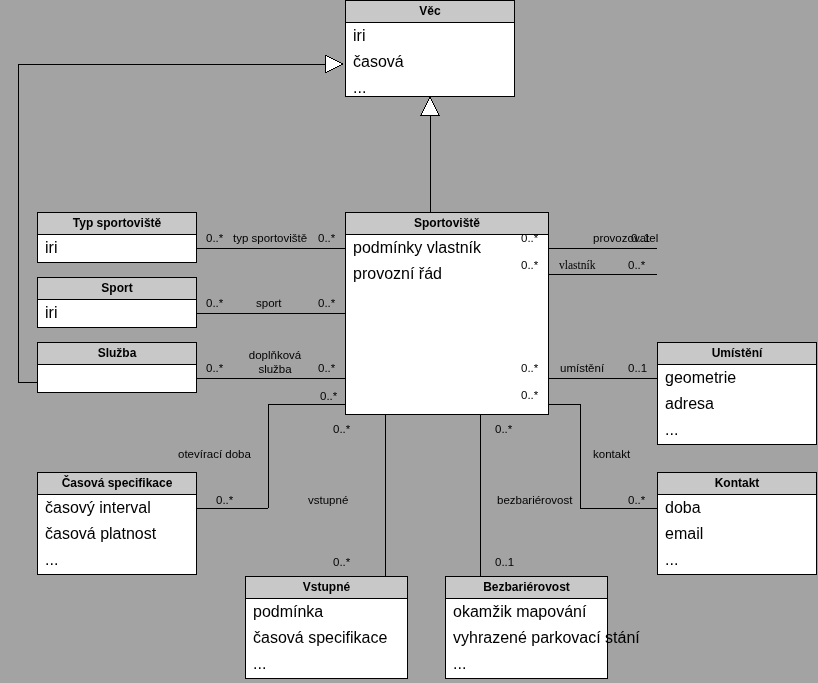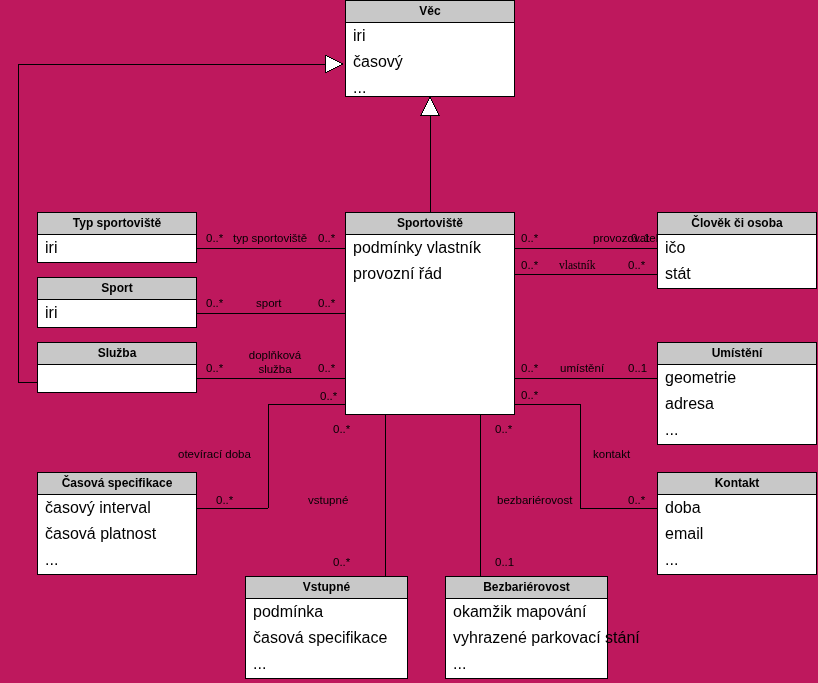--- a/index.html
+++ b/index.html
@@ -4,21 +4,21 @@
 <style>
   html, body {
     margin: 0;
     padding: 0;
     background: #ffffff;
   }
   #canvas {
     position: relative;
     width: 818px;
     height: 683px;
-    background: #be185d;
+    background: #a3a3a3;
     font-family: "Liberation Sans", sans-serif;
     overflow: hidden;
   }
   #edges {
     position: absolute;
     left: 0;
     top: 0;
     width: 818px;
     height: 683px;
     pointer-events: none;
@@ -106,21 +106,21 @@
 
       <polygon points="430,97 421,115 439,115" fill="#ffffff" stroke="#000000" stroke-width="1"></polygon>
       <polygon points="343,64 325,55 325,73" fill="#ffffff" stroke="#000000" stroke-width="1"></polygon>
     </g>
   </svg>
 
   <div class="uml-class" style="left:345px; top:0px; width:170px; height:97px;">
     <div class="uml-header">Věc</div>
     <div class="uml-body">
       <div class="attr">iri</div>
-      <div class="attr">časový</div>
+      <div class="attr">časová</div>
       <div class="attr">...</div>
     </div>
   </div>
 
   <div class="uml-class" style="left:37px; top:212px; width:160px; height:51px;">
     <div class="uml-header">Typ sportoviště</div>
     <div class="uml-body">
       <div class="attr">iri</div>
     </div>
   </div>
@@ -130,35 +130,28 @@
     <div class="uml-body">
       <div class="attr">iri</div>
     </div>
   </div>
 
   <div class="uml-class" style="left:37px; top:342px; width:160px; height:51px;">
     <div class="uml-header">Služba</div>
     <div class="uml-body"></div>
   </div>
 
-  <div class="uml-class" style="left:345px; top:212px; width:170px; height:203px;">
+  <div class="uml-class" style="left:345px; top:212px; width:204px; height:203px;">
     <div class="uml-header">Sportoviště</div>
     <div class="uml-body">
       <div class="attr">podmínky vlastník</div>
       <div class="attr">provozní řád</div>
     </div>
   </div>
 
-  <div class="uml-class" style="left:657px; top:212px; width:160px; height:77px;">
-    <div class="uml-header">Člověk či osoba</div>
-    <div class="uml-body">
-      <div class="attr">ičo</div>
-      <div class="attr">stát</div>
-    </div>
-  </div>
 
   <div class="uml-class" style="left:657px; top:342px; width:160px; height:103px;">
     <div class="uml-header">Umístění</div>
     <div class="uml-body">
       <div class="attr">geometrie</div>
       <div class="attr">adresa</div>
       <div class="attr">...</div>
     </div>
   </div>
 

